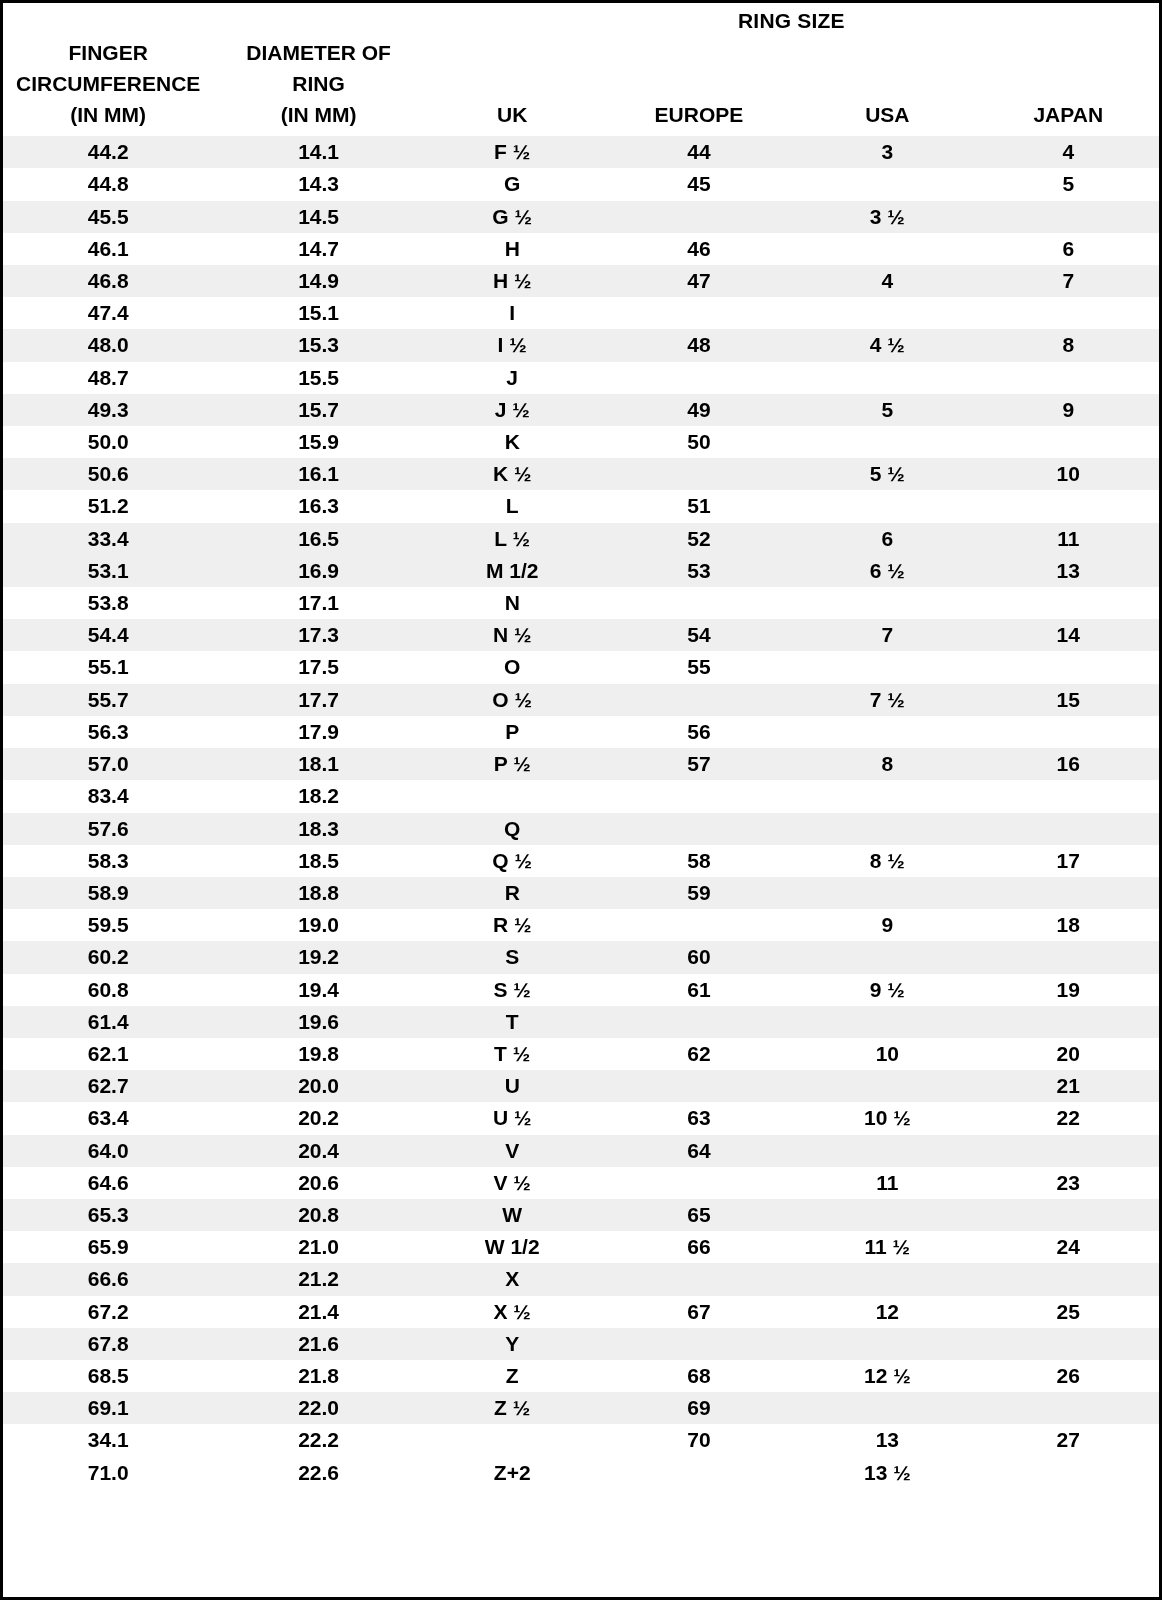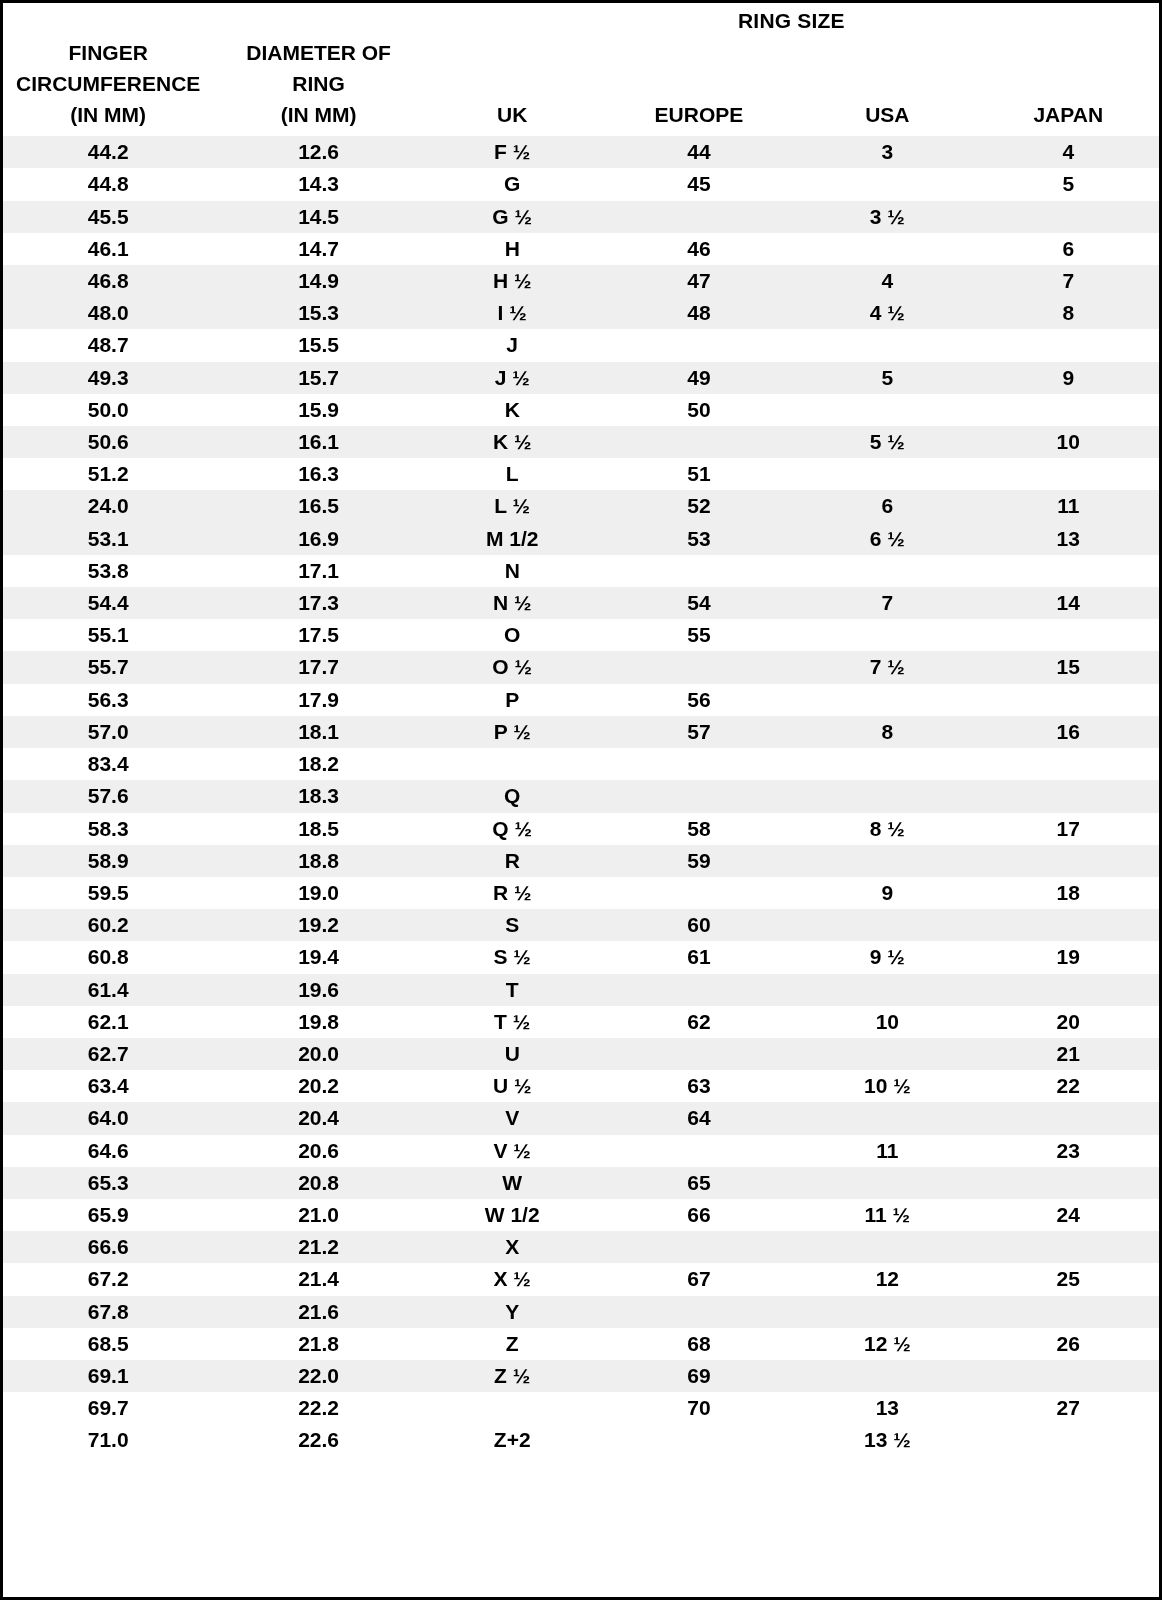--- a/index.html
+++ b/index.html
@@ -100,21 +100,21 @@
         </td>
         <td>UK</td>
         <td>EUROPE</td>
         <td>USA</td>
         <td>JAPAN</td>
       </tr>
     </thead>
     <tbody id="table-body">
         <tr class="odd">
           <td>44.2</td>
-          <td>12.6</td>
+          <td>14.1</td>
           <td>F ½</td>
           <td>44</td>
           <td>3</td>
           <td>4</td>
         </tr>
         <tr class="even">
           <td>44.8</td>
           <td>14.3</td>
           <td>G</td>
           <td>45</td>
@@ -138,20 +138,28 @@
           <td>6</td>
         </tr>
         <tr class="odd">
           <td>46.8</td>
           <td>14.9</td>
           <td>H ½</td>
           <td>47</td>
           <td>4</td>
           <td>7</td>
         </tr>
+        <tr class="even">
+          <td>47.4</td>
+          <td>15.1</td>
+          <td>I</td>
+          <td></td>
+          <td></td>
+          <td></td>
+        </tr>
         <tr class="odd">
           <td>48.0</td>
           <td>15.3</td>
           <td>I ½</td>
           <td>48</td>
           <td>4 ½</td>
           <td>8</td>
         </tr>
         <tr class="even">
           <td>48.7</td>
@@ -187,21 +195,21 @@
         </tr>
         <tr class="even">
           <td>51.2</td>
           <td>16.3</td>
           <td>L</td>
           <td>51</td>
           <td></td>
           <td></td>
         </tr>
         <tr class="odd">
-          <td>24.0</td>
+          <td>33.4</td>
           <td>16.5</td>
           <td>L ½</td>
           <td>52</td>
           <td>6</td>
           <td>11</td>
         </tr>
         <tr class="odd">
           <td>53.1</td>
           <td>16.9</td>
           <td>M 1/2</td>
@@ -411,21 +419,21 @@
         </tr>
         <tr class="odd">
           <td>69.1</td>
           <td>22.0</td>
           <td>Z ½</td>
           <td>69</td>
           <td></td>
           <td></td>
         </tr>
         <tr class="even">
-          <td>69.7</td>
+          <td>34.1</td>
           <td>22.2</td>
           <td></td>
           <td>70</td>
           <td>13</td>
           <td>27</td>
         </tr>
         <tr class="even">
           <td>71.0</td>
           <td>22.6</td>
           <td>Z+2</td>

